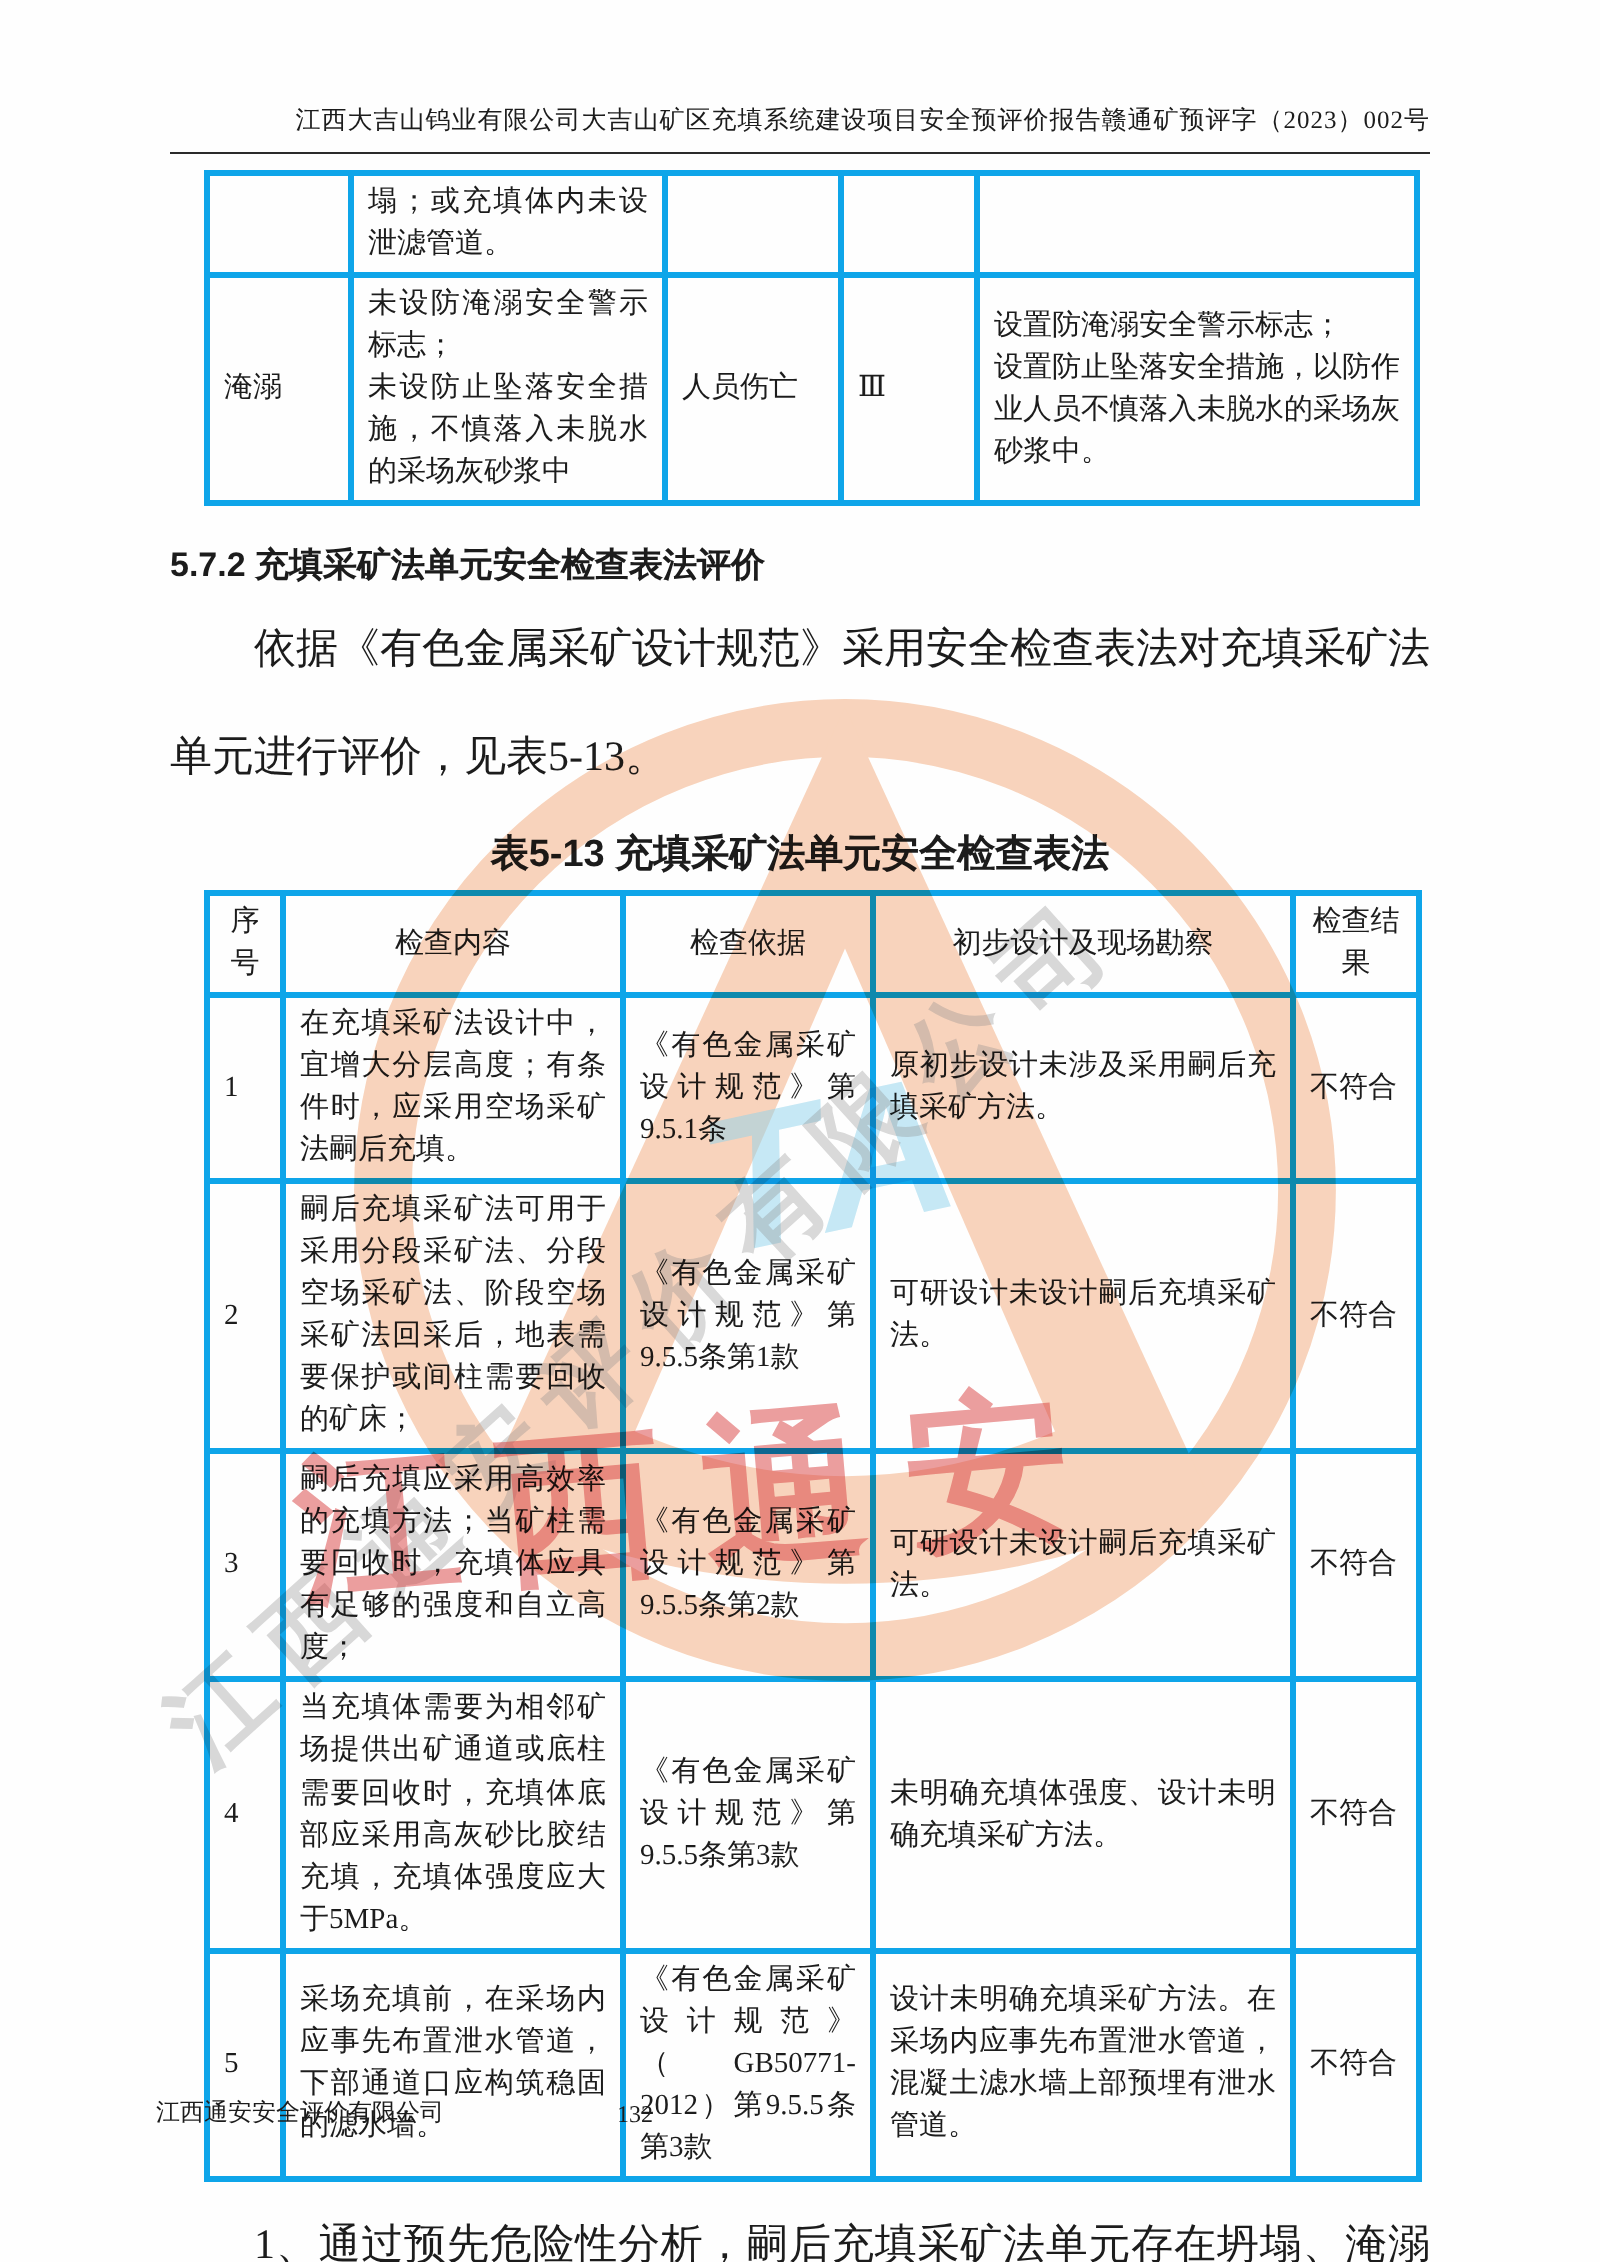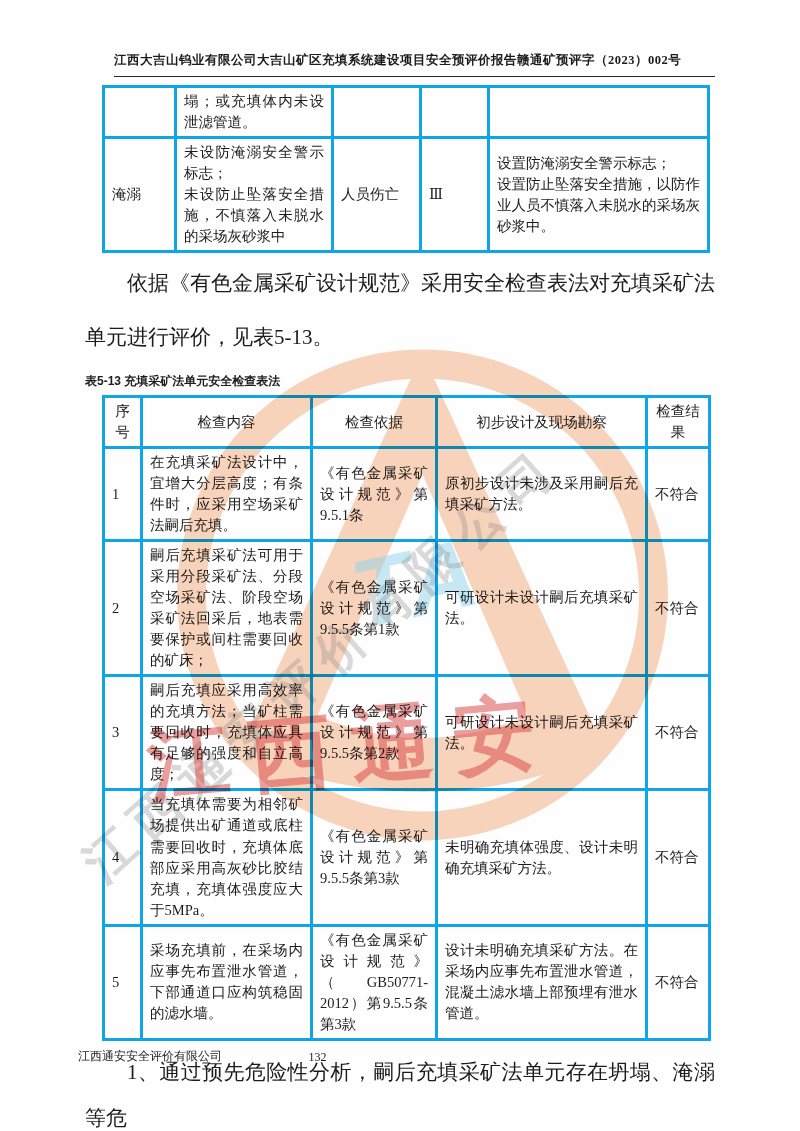--- a/index.html
+++ b/index.html
@@ -10,25 +10,24 @@
     margin:0 auto;
     background:#fefefe;
     color:#1c1c1c;
     font-family:"Liberation Serif","DejaVu Serif",serif;
     overflow:hidden;
   }
   .margins { padding:52px 85px 0 85px; }
 
   
   .doc-header {
-    display:flex; justify-content:flex-start; align-items:flex-end;
-    font-size:12.5px; font-weight:bold; letter-spacing:.5px;
+    display:flex; justify-content:flex-end; align-items:flex-end;
+    font-size:12.5px; font-weight:normal; letter-spacing:.5px;
     padding-bottom:7px;
     border-bottom:1.6px solid #2a2a2a;
-    margin-left:29px;
   }
 
   
   table { border-collapse:collapse; table-layout:fixed; margin-left:17px; width:606px; }
   td, th {
     border:3px solid #0ea5e9;
     font-size:14.5px; line-height:1.45;
     padding:3px 7px;
     vertical-align:middle;
     font-weight:normal;
@@ -55,21 +54,22 @@
     font-weight:bold; font-size:17px;
     margin-top:18px;
   }
   .body-par {
     font-size:21px; line-height:2.55;
     text-indent:2em; text-align:justify;
     margin-top:4px;
   }
   .table-title {
     font-family:"Liberation Sans","DejaVu Sans",sans-serif;
-    font-weight:bold; font-size:12px;
+    font-weight:bold; font-size:19px;
+    text-align:center;
     margin-top:9px; margin-bottom:5px;
   }
   .body-par.last { line-height:2.2; margin-top:8px; }
 
   
   .doc-footer { position:absolute; left:0; bottom:66px; width:800px; font-size:12px; }
   .footer-company { position:absolute; left:78px; bottom:0; }
   .footer-page { width:635px; text-align:center; }
 
   
@@ -126,20 +126,21 @@
           <td class="cell-just pre-line">未设防淹溺安全警示标志；
 未设防止坠落安全措施，不慎落入未脱水的采场灰砂浆中</td>
           <td class="cell-center">人员伤亡</td>
           <td class="cell-center">Ⅲ</td>
           <td class="cell-just pre-line">设置防淹溺安全警示标志；
 设置防止坠落安全措施，以防作业人员不慎落入未脱水的采场灰砂浆中。</td>
         </tr>
       </tbody>
     </table>
 
+    <h3 class="sec-heading">5.7.2 充填采矿法单元安全检查表法评价</h3>
     <p class="body-par">依据《有色金属采矿设计规范》采用安全检查表法对充填采矿法单元进行评价，见表5-13。</p>
 
     <div class="table-title">表5-13 充填采矿法单元安全检查表法</div>
     <table class="t513">
       <colgroup>
         <col style="width:38px">
           <col style="width:170px">
           <col style="width:125px">
         <col style="width:210px">
           <col style="width:63px">

